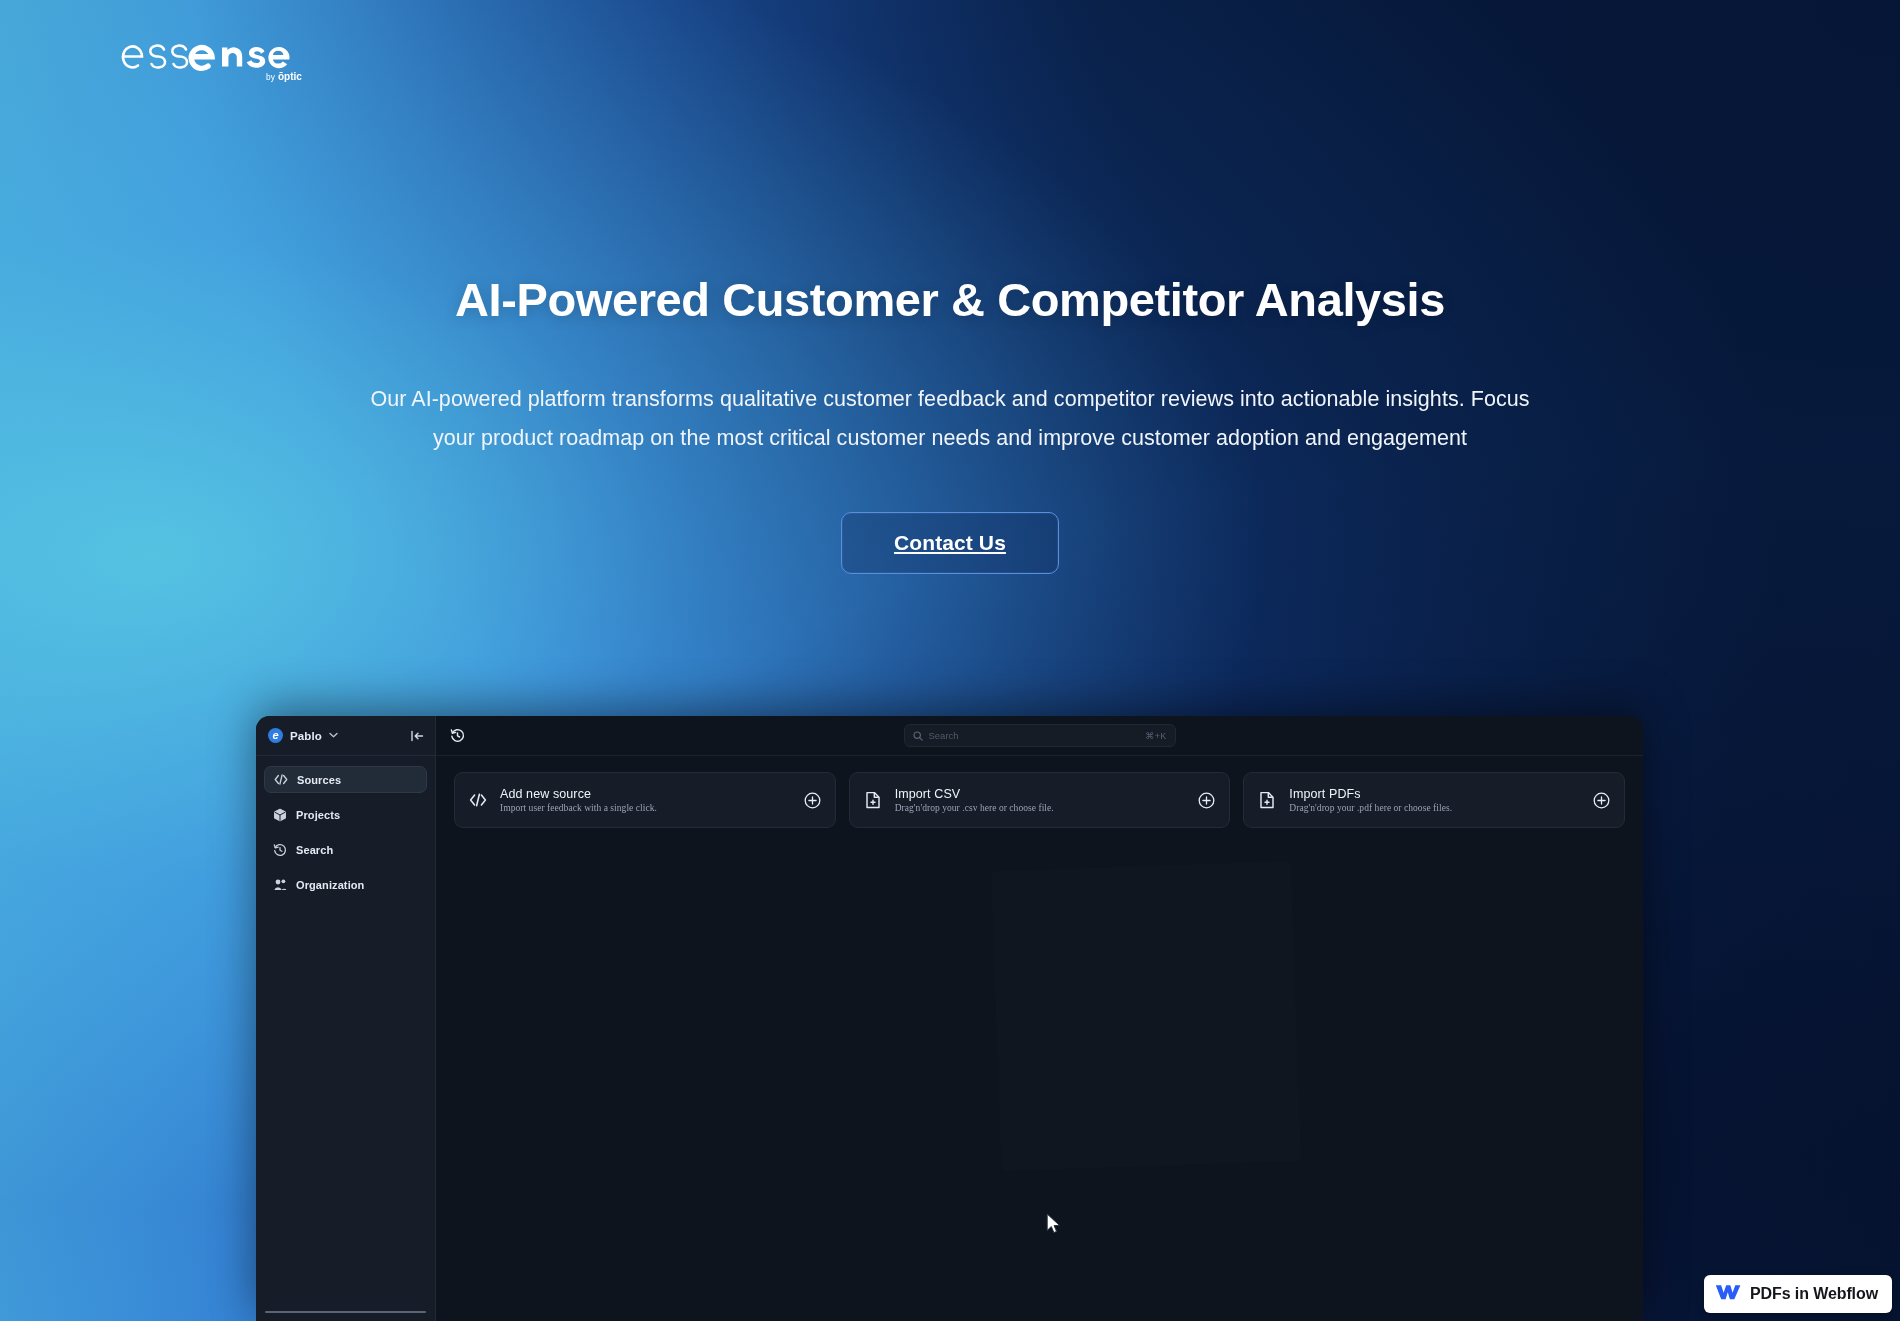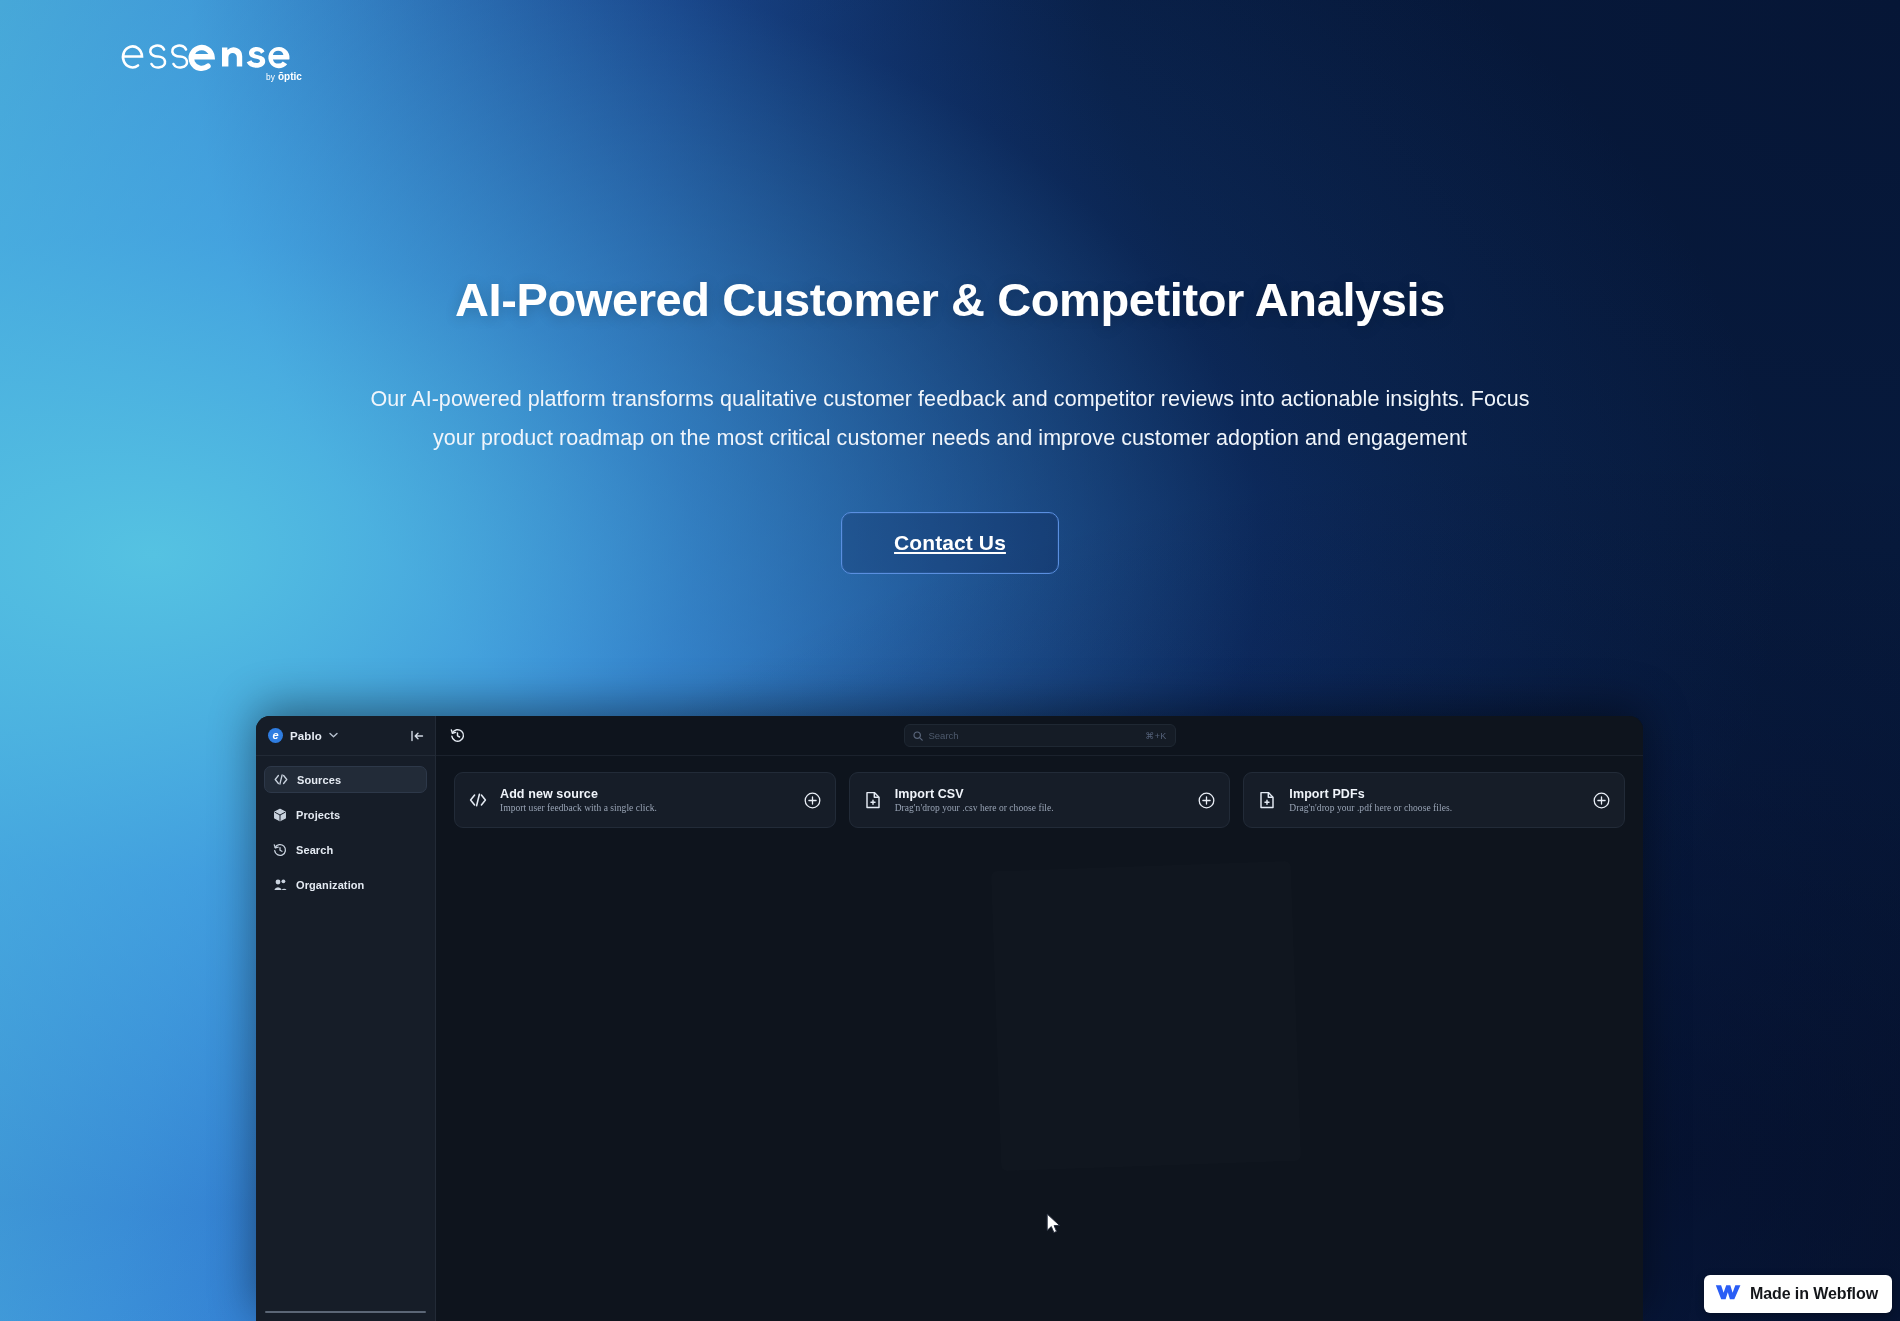--- a/index.html
+++ b/index.html
@@ -244,21 +244,21 @@
     align-items: center;
     padding: 0 14px;
     gap: 13px;
     cursor: pointer;
     min-width: 0;
   }
   .ac-ico { color: #e4eaf3; flex: 0 0 18px; width: 18px; height: 18px; display:flex; align-items:center; justify-content:center; }
   .ac-text { flex: 1 1 auto; min-width: 0; }
   .ac-title {
     font-size: 12.5px;
-    font-weight: 700;
+    font-weight: 400;
     color: #f0f4fa;
     letter-spacing: 0.1px;
     margin-bottom: 2px;
   }
   .ac-desc {
     font-size: 9.5px;
     color: #99a4b5;
     letter-spacing: 0.05px;
     font-family: Liberation Serif, serif;
   }
@@ -603,16 +603,16 @@
       <path d="M1.2 1 L1.2 17.4 L5.3 13.6 L7.9 19.6 L10.6 18.4 L8.1 12.6 L13.5 12.4 Z" fill="#ffffff" stroke="#2b3240" stroke-width="1"></path>
     </svg>
   </span>
 
   <div class="wf-badge">
     <span>
       <svg width="26" height="18" viewBox="0 0 26 18" fill="none">
         <path d="M0.8 2.2 H6.1 L8.6 9.8 L11.2 2.2 H15.3 L17.6 9.8 L20.3 2.2 H25.4 L19.3 16.2 H14.9 L12.8 9.3 L10.6 16.2 H6.2 Z" fill="#2a5df5"></path>
       </svg>
     </span>
-    <span class="wf-text">Made in Webflow</span>
+    <span class="wf-text">PDFs in Webflow</span>
   </div>
 
 </div>
 
 </body></html>

